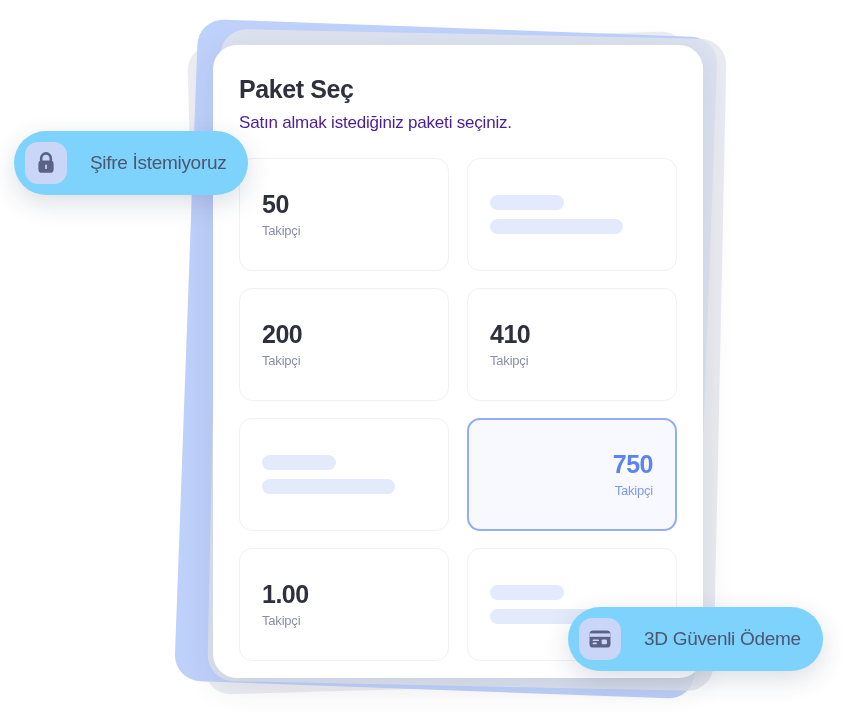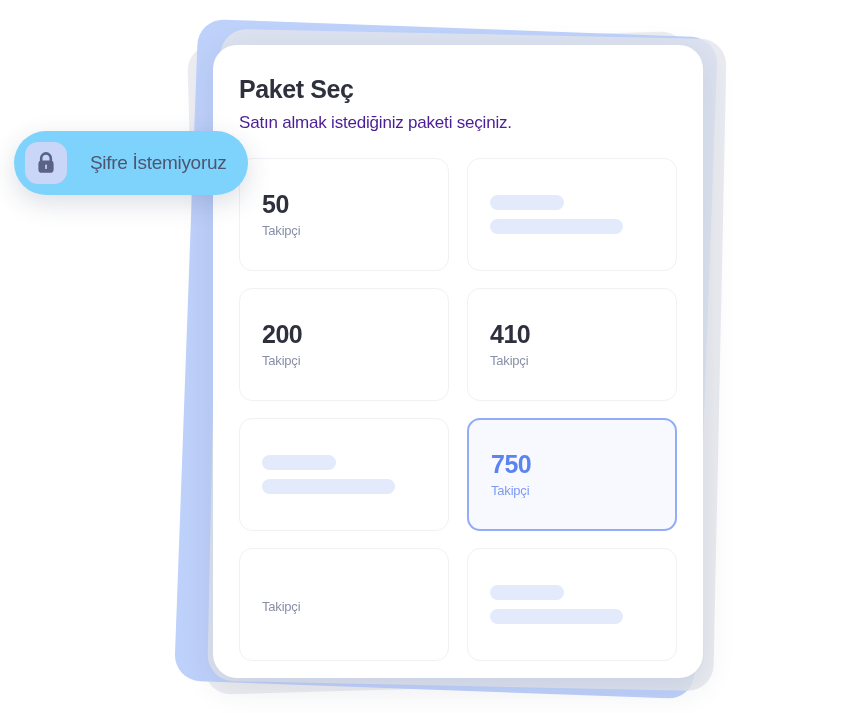--- a/index.html
+++ b/index.html
@@ -112,20 +112,21 @@
   .pkg-unit {
     margin-top: 4px;
     font-size: 13px;
     color: #8A8FA6;
     letter-spacing: -.2px;
   }
 
   .pkg.selected {
     border: 2px solid #92ACF5;
     background: #F7F9FE;
+    align-items: flex-end;
   }
   .pkg.selected .pkg-amount { color: #5B84F0; }
   .pkg.selected .pkg-unit   { color: #7E9BF2; }
 
   
   .pkg.skeleton { justify-content: center; gap: 9px; }
   .sk-bar {
     background: #E3EAFB;
     border-radius: 9px;
     height: 15px;
@@ -201,34 +202,47 @@
         </div>
         <div class="pkg skeleton">
           <div class="sk-bar short"></div>
           <div class="sk-bar long"></div>
         </div>
         <div class="pkg selected">
           <div class="pkg-amount">750</div>
           <div class="pkg-unit">Takipçi</div>
         </div>
         <div class="pkg">
+          <div class="pkg-amount">1.00</div>
           <div class="pkg-unit">Takipçi</div>
         </div>
         <div class="pkg skeleton">
           <div class="sk-bar short"></div>
           <div class="sk-bar long"></div>
         </div>
       </div>
   </div>
 
   <div class="pill" id="pill-password">
     <span class="pill-icon">
       <svg width="22" height="24" viewBox="0 0 22 24" fill="none">
         <path d="M6.2 10V7.2a4.8 4.8 0 0 1 9.6 0V10" stroke="#5A6285" stroke-width="2.6" stroke-linecap="round"></path>
         <rect x="3.4" y="9.6" width="15.2" height="12.2" rx="3.4" fill="#5A6285"></rect>
         <rect x="10.2" y="13.4" width="1.7" height="4.6" rx=".85" fill="#C9D6F7"></rect>
       </svg>
     </span>
     <span class="pill-label">Şifre İstemiyoruz</span>
   </div>
 
+  <div class="pill" id="pill-payment">
+    <span class="pill-icon">
+      <svg width="24" height="20" viewBox="0 0 24 20" fill="none">
+        <rect x="1.5" y="1.5" width="21" height="17" rx="3.6" fill="#5A6285"></rect>
+        <rect x="1.5" y="4.4" width="21" height="3.4" fill="#C9D6F7"></rect>
+        <rect x="4.6" y="10.4" width="6.4" height="1.7" rx=".85" fill="#C9D6F7"></rect>
+        <rect x="4.6" y="13.6" width="4.3" height="1.7" rx=".85" fill="#C9D6F7"></rect>
+        <rect x="13.6" y="10.4" width="5.4" height="4.9" rx="1.2" fill="#C9D6F7"></rect>
+      </svg>
+    </span>
+    <span class="pill-label">3D Güvenli Ödeme</span>
+  </div>
 
 </div>
 
 </body></html>

